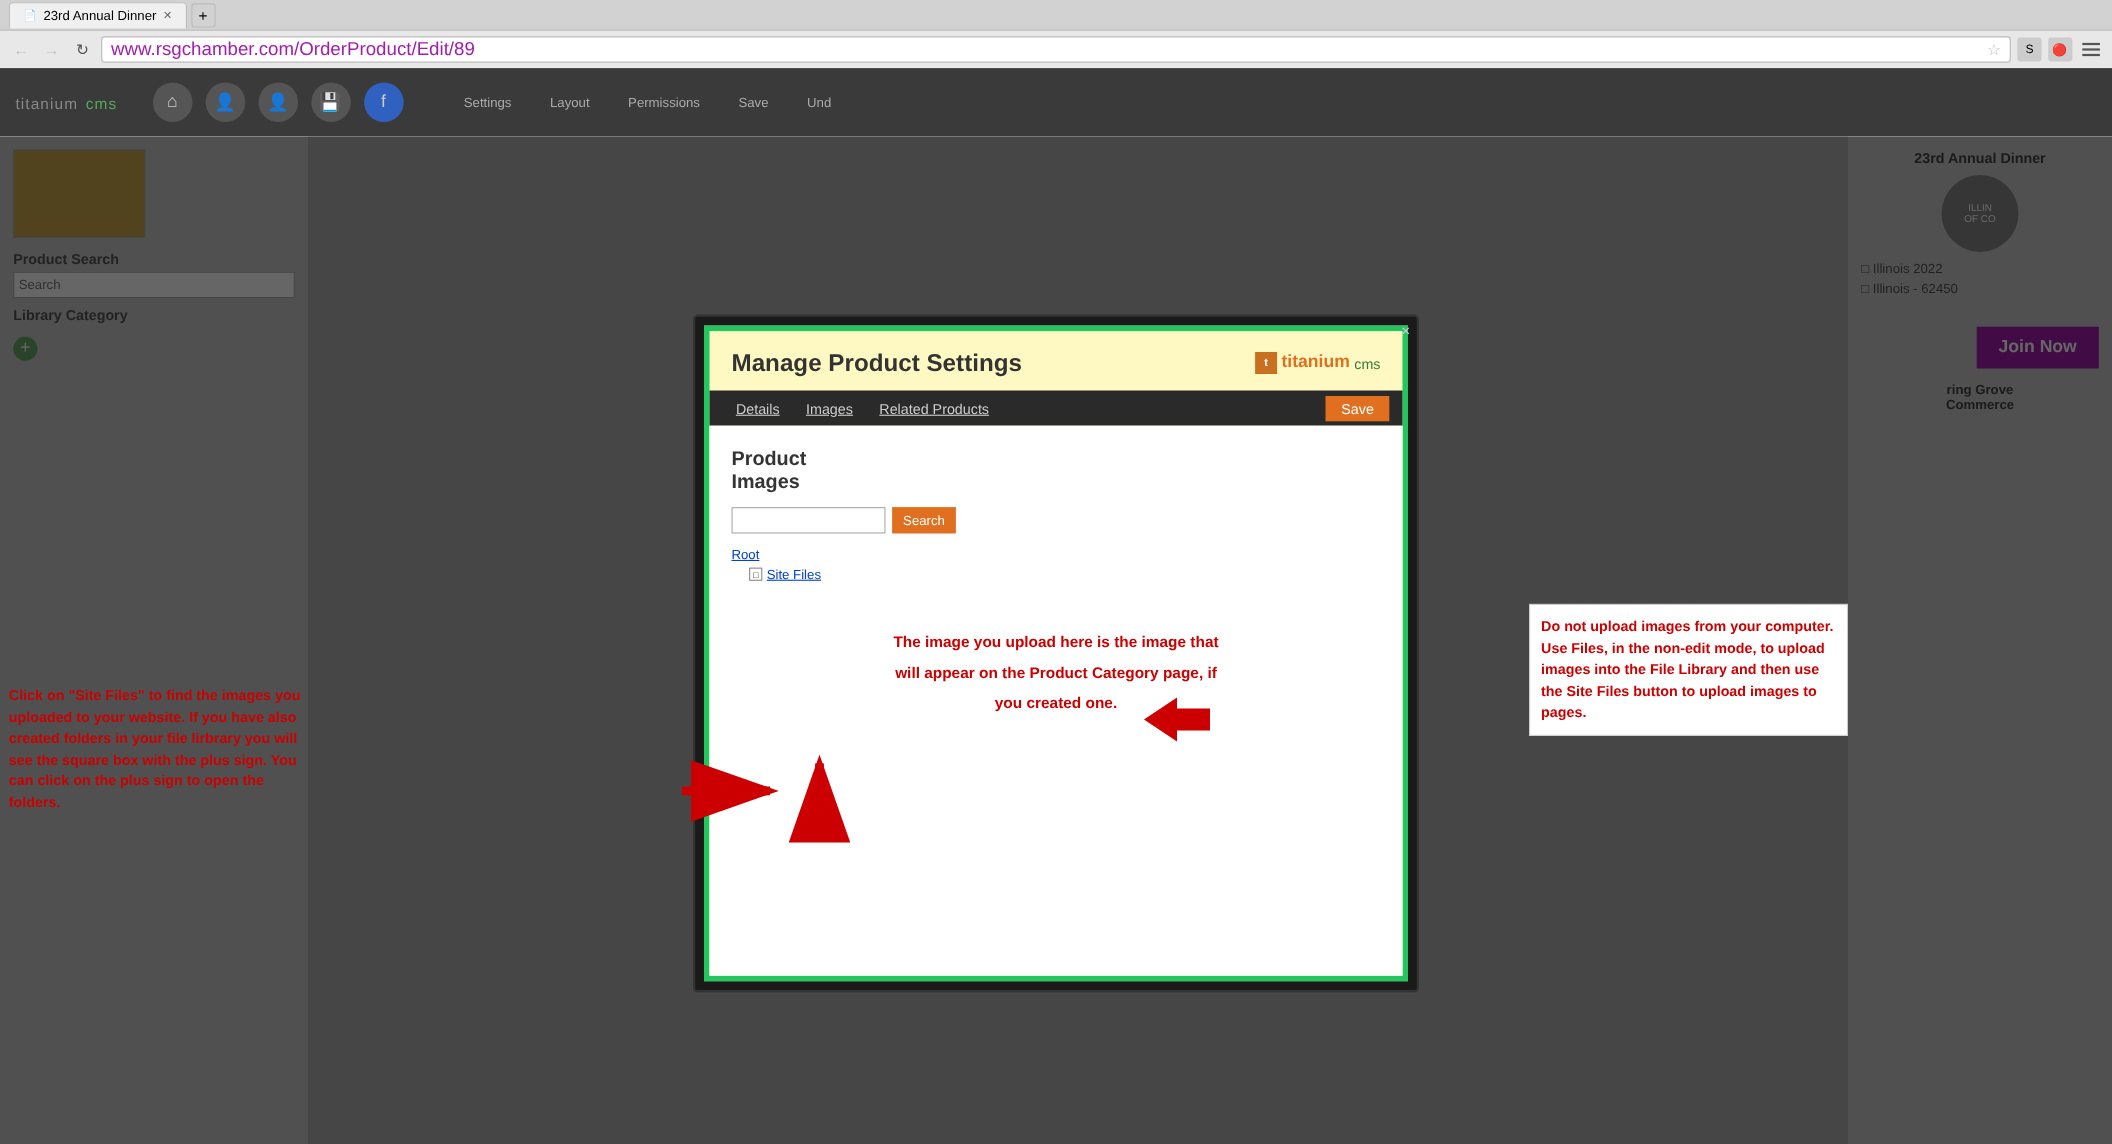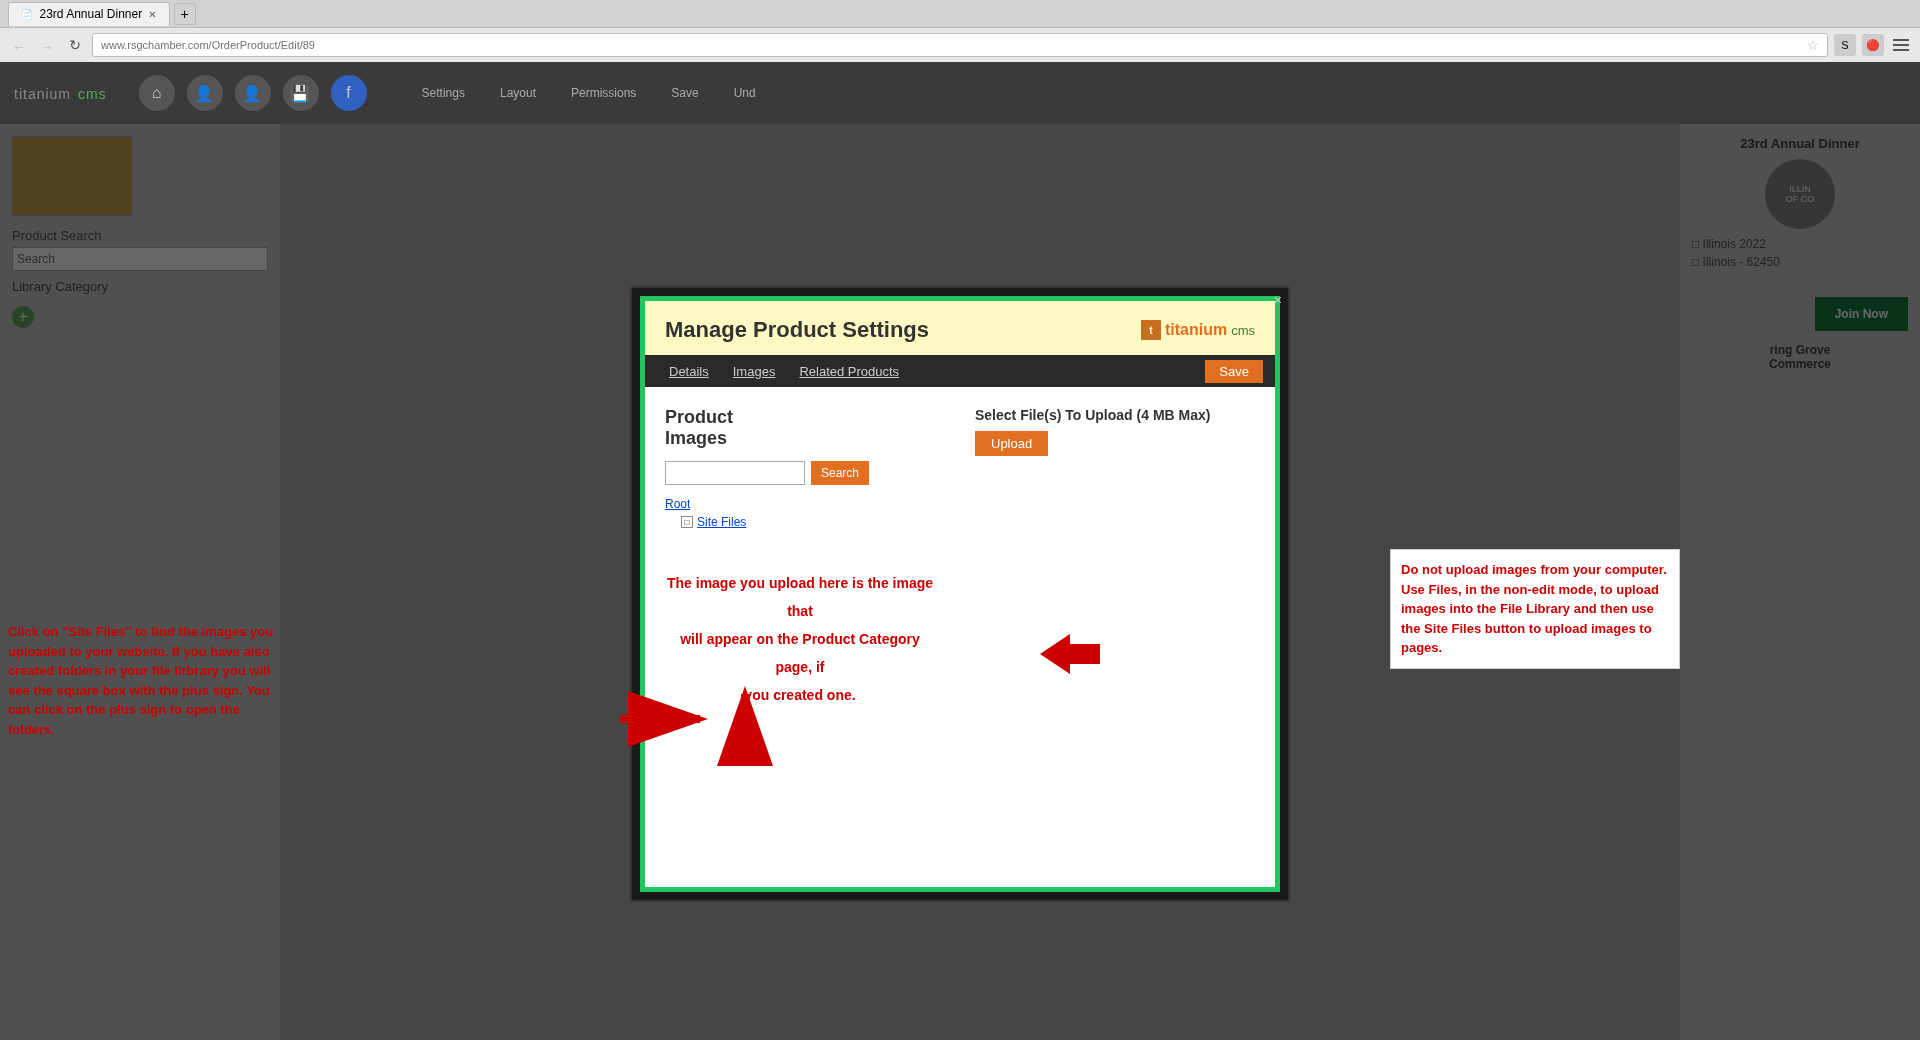--- a/index.html
+++ b/index.html
@@ -75,21 +75,21 @@
       flex: 1;
       height: 24px;
       border: 1px solid #bbb;
       border-radius: 3px;
       background: white;
       padding: 0 8px;
       font-size: 12px;
       display: flex;
       align-items: center;
     }
-    .browser-address-text { font-size: 11px; color: #737373; }
+    .browser-address-text { font-size: 17px; color: #a21caf; }
     .browser-star { margin-left: auto; font-size: 14px; color: #bbb; }
     .browser-ext-btn {
       width: 22px; height: 22px;
       background: #ccc;
       border-radius: 3px;
       display: flex; align-items: center; justify-content: center;
       font-size: 11px; cursor: pointer;
     }
     .browser-menu-btn {
       width: 22px; height: 22px;
@@ -156,21 +156,21 @@
     .left-sidebar {
       position: absolute;
       left: 0; top: 0;
       width: 280px;
       height: 100%;
       background: #c8c8c8;
       padding: 12px;
     }
     .sidebar-section-title {
       font-size: 13px;
-      font-weight: normal;
+      font-weight: bold;
       color: #555;
       margin-bottom: 4px;
     }
     .sidebar-input {
       width: 100%;
       height: 24px;
       border: 1px solid #aaa;
       background: white;
       padding: 0 4px;
       font-size: 12px;
@@ -187,23 +187,23 @@
     
     .right-sidebar {
       position: absolute;
       right: 0; top: 0;
       width: 240px;
       height: 100%;
       background: #c8c8c8;
       padding: 12px;
     }
     .join-now-btn {
-      background: #15803d;
+      background: #a21caf;
       color: white;
-      font-size: 12px;
+      font-size: 16px;
       font-weight: bold;
       padding: 10px 20px;
       cursor: pointer;
       display: inline-block;
       border: none;
       margin-top: 8px;
     }
     .logo-img-placeholder {
       width: 70px; height: 70px;
       background: #888;
@@ -532,24 +532,20 @@
                 </div>
               </div>
 
               <div class="annotation-center">
                 <div>The image you upload here is the image that</div>
                 <div>will appear on the Product Category page, if</div>
                 <div>you created one.</div>
               </div>
             </div>
 
-            <div class="product-images-right">
-              <div class="upload-section-title">Select File(s) To Upload (4 MB Max)</div>
-              <button class="upload-btn">Upload</button>
-            </div>
           </div>
 
         </div>
       </div>
     </div>
   </div>
 
   <div style="position:absolute;left:0;top:490px;width:290px;color:#cc0000;font-size:13px;font-weight:bold;line-height:1.5;padding:8px;">Click on "Site Files" to find the images you uploaded to your website. If you have also created folders in your file lirbrary you will see the square box with the plus sign. You can click on the plus sign to open the folders.</div>
 
   <div style="position:absolute;right:240px;top:425px;width:290px;background:white;border:1px solid #ccc;padding:10px;font-size:13px;font-weight:bold;color:#cc0000;line-height:1.5;">Do not upload images from your computer. Use Files, in the non-edit mode, to upload images into the File Library and then use the Site Files button to upload images to pages.</div>

